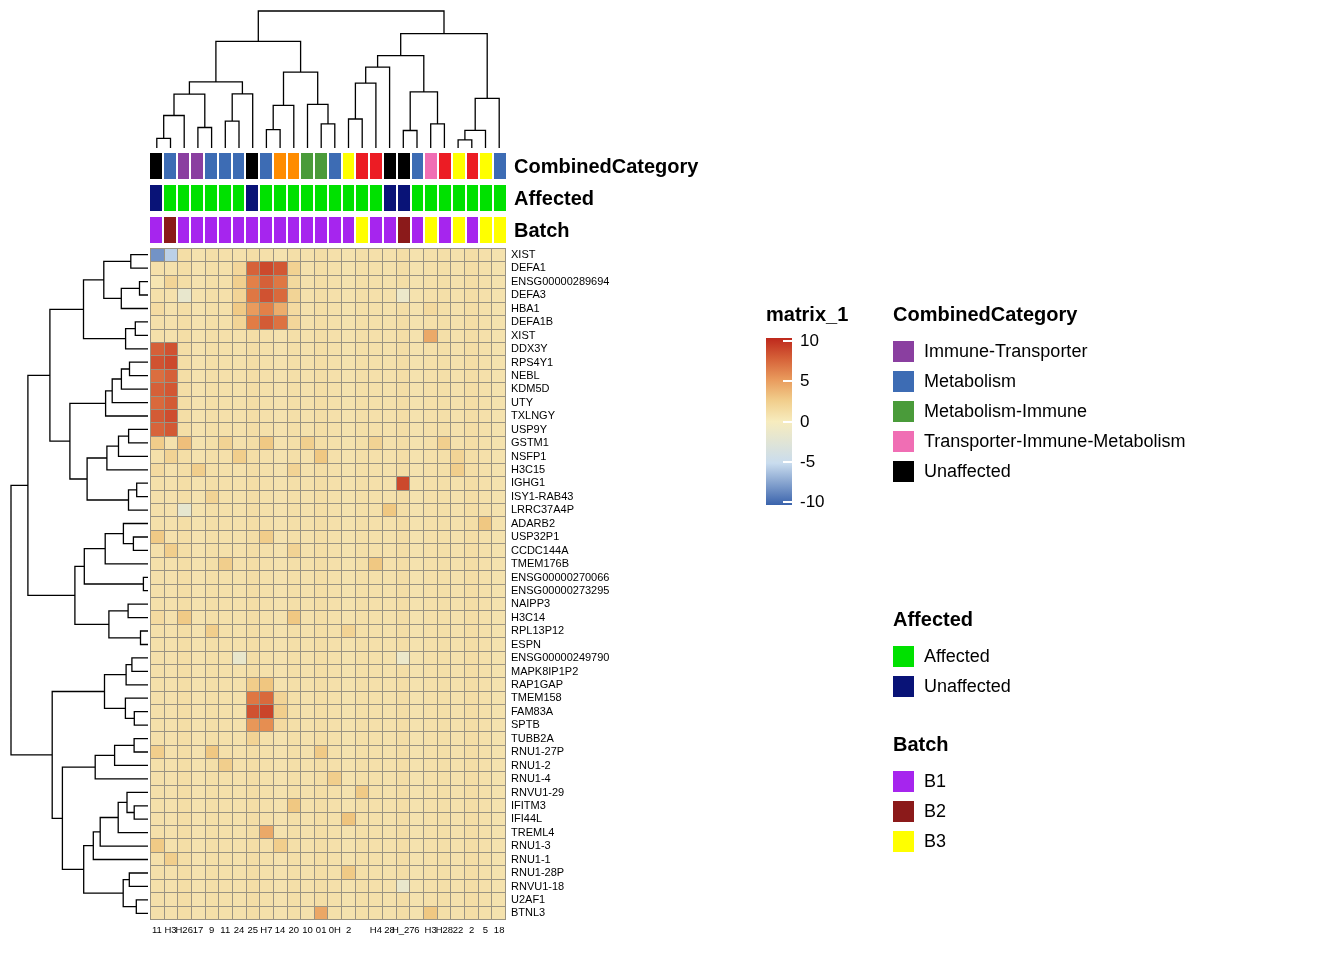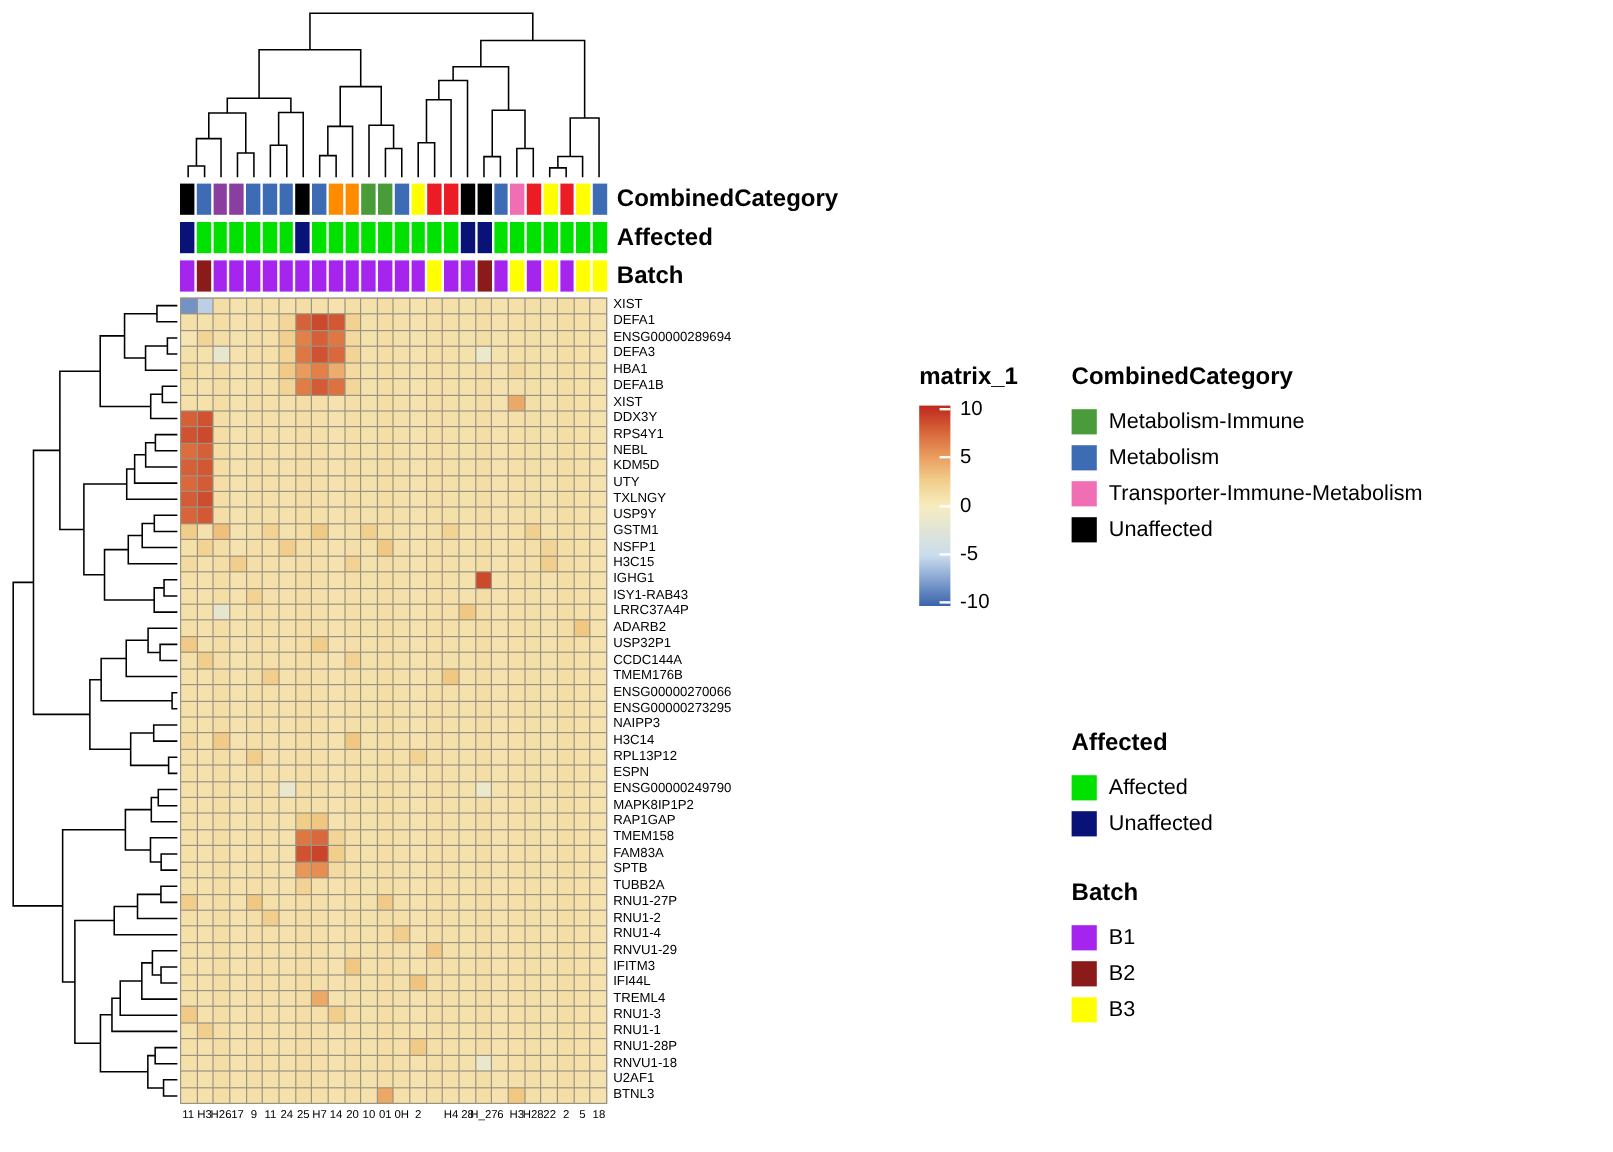--- a/index.html
+++ b/index.html
@@ -1525,26 +1525,30 @@
       <div class="cbar-label" style="left: 800px; top: 421.5px;">0</div>
       <div class="cbar-tick" style="left: 783px; top: 460.75px; position: absolute;"></div>
       <div class="cbar-label" style="left: 800px; top: 461.75px;">-5</div>
       <div class="cbar-tick" style="left: 783px; top: 501px; position: absolute;"></div>
       <div class="cbar-label" style="left: 800px; top: 502px;">-10</div>
     </div>
 
   <div class="legend-title" style="left:893px;top:303px;">CombinedCategory</div>
   <div class="legend-items" id="legend-category" style="left:893px;top:341px;">
       <div class="legend-item">
-        <div class="legend-swatch" style="background: rgb(74, 155, 58);"></div>
-        <span class="legend-item-label">Metabolism-Immune</span>
+        <div class="legend-swatch" style="background: rgb(138, 63, 160);"></div>
+        <span class="legend-item-label">Immune-Transporter</span>
       </div>
       <div class="legend-item">
         <div class="legend-swatch" style="background: rgb(61, 108, 180);"></div>
         <span class="legend-item-label">Metabolism</span>
+      </div>
+      <div class="legend-item">
+        <div class="legend-swatch" style="background: rgb(74, 155, 58);"></div>
+        <span class="legend-item-label">Metabolism-Immune</span>
       </div>
       <div class="legend-item">
         <div class="legend-swatch" style="background: rgb(240, 110, 180);"></div>
         <span class="legend-item-label">Transporter-Immune-Metabolism</span>
       </div>
       <div class="legend-item">
         <div class="legend-swatch" style="background: rgb(0, 0, 0);"></div>
         <span class="legend-item-label">Unaffected</span>
       </div>
     </div>

